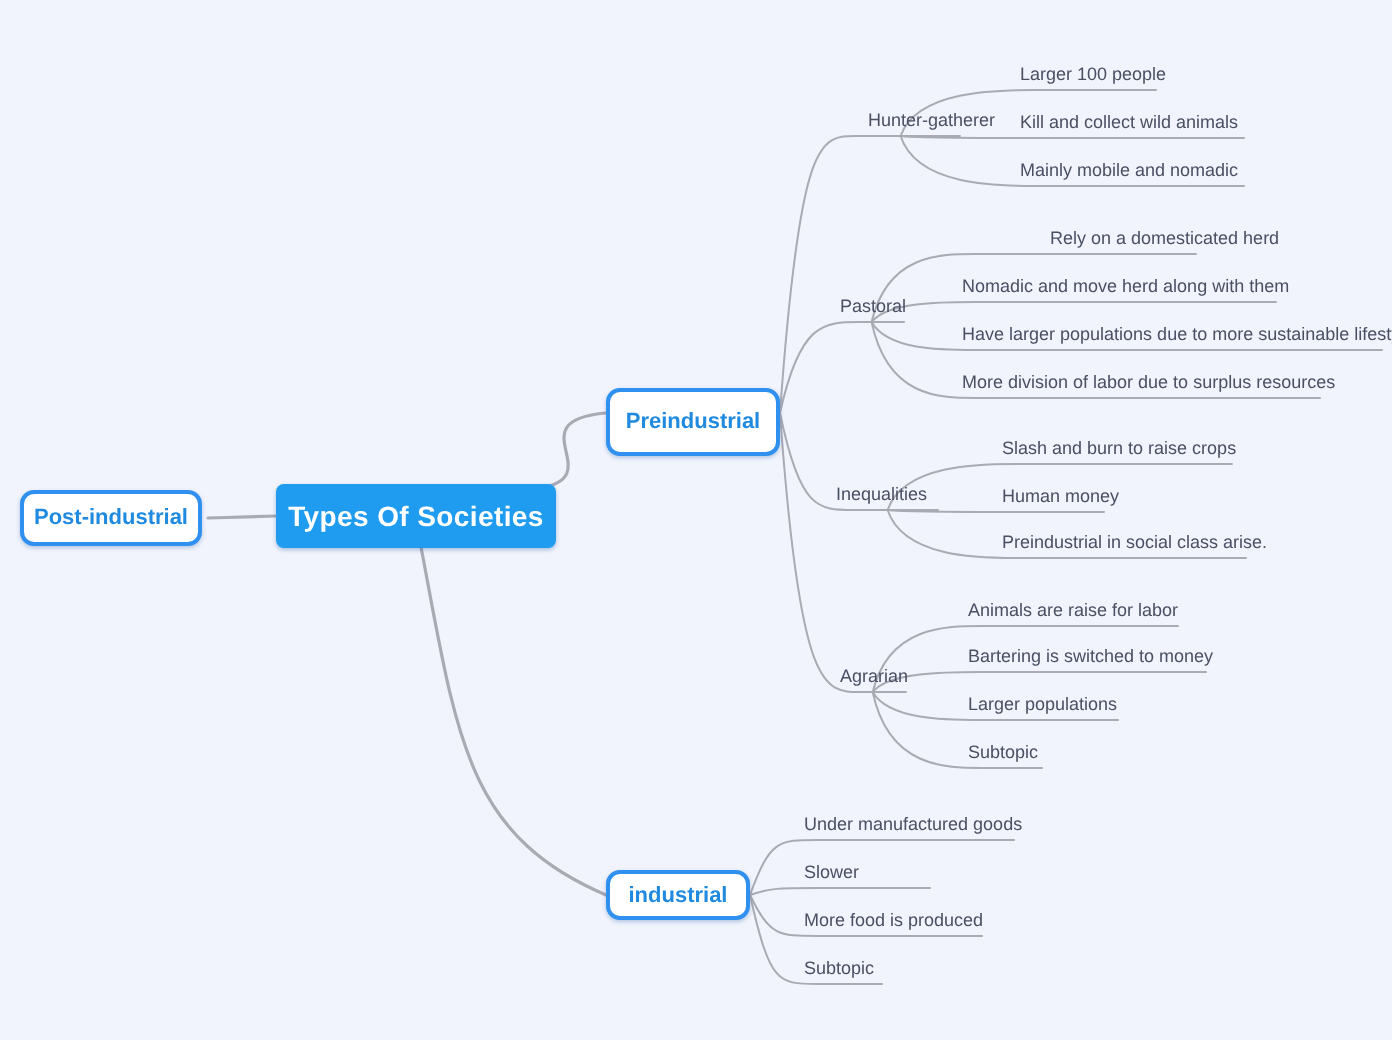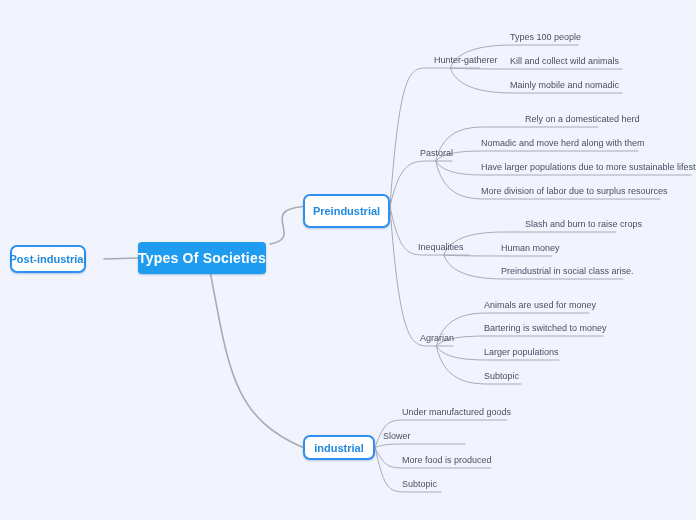--- a/index.html
+++ b/index.html
@@ -90,40 +90,40 @@
       <path d="M 603 336 L 491 336 C 473 336, 444.35 336, 436.35 346" fill="none" stroke="#a9aab4" stroke-width="1" stroke-linecap="round"></path>
       <path d="M 559 360 L 491 360 C 473 360, 444.35 360, 436.35 346" fill="none" stroke="#a9aab4" stroke-width="1" stroke-linecap="round"></path>
       <path d="M 521 384 L 491 384 C 473 384, 444.35 384, 436.35 346" fill="none" stroke="#a9aab4" stroke-width="1" stroke-linecap="round"></path>
       <path d="M 210.60000000000002 274 C 228.60000000000002 369, 233 417.5, 303 447.5" fill="none" stroke="#a9aab4" stroke-width="1.6" stroke-linecap="round"></path>
       <path d="M 507 420 L 409 420 C 389 420, 385 420, 375 447.5" fill="none" stroke="#a9aab4" stroke-width="1" stroke-linecap="round"></path>
       <path d="M 465 444 L 409 444 C 389 444, 385 444, 375 447.5" fill="none" stroke="#a9aab4" stroke-width="1" stroke-linecap="round"></path>
       <path d="M 491 468 L 409 468 C 389 468, 385 468, 375 447.5" fill="none" stroke="#a9aab4" stroke-width="1" stroke-linecap="round"></path>
       <path d="M 441 492 L 409 492 C 389 492, 385 492, 375 447.5" fill="none" stroke="#a9aab4" stroke-width="1" stroke-linecap="round"></path>
     </svg>
   <div id="node-layer">
-      <div class="node node-root" style="left: 138px; top: 242px; width: 128px; height: 32px;">Types Of Societies</div>
-      <div class="node node-main" style="left: 10px; top: 245px; width: 76px; height: 28px;">Post-industrial</div>
+      <div class="node node-root" style="left: 138px; top: 242px; width: 140px; height: 32px;">Types Of Societies</div>
+      <div class="node node-main" style="left: 10px; top: 245px; width: 91px; height: 28px;">Post-industrial</div>
       <div class="node node-main" style="left: 303px; top: 194px; width: 87px; height: 34px;">Preindustrial</div>
       <div class="label label-sub" style="left: 418px; top: 55px; padding-left: 16px;">Hunter-gatherer</div>
-      <div class="label label-leaf" style="left: 510px; top: 32px;">Types 100 people</div>
+      <div class="label label-leaf" style="left: 510px; top: 32px;">Larger 100 people</div>
       <div class="label label-leaf" style="left: 510px; top: 56px;">Kill and collect wild animals</div>
       <div class="label label-leaf" style="left: 510px; top: 80px;">Mainly mobile and nomadic</div>
       <div class="label label-sub" style="left: 420px; top: 148px;">Pastoral</div>
       <div class="label label-leaf" style="left: 481px; top: 114px; padding-left: 44px;">Rely on a domesticated herd</div>
       <div class="label label-leaf" style="left: 481px; top: 138px;">Nomadic and move herd along with them</div>
       <div class="label label-leaf" style="left: 481px; top: 162px;">Have larger populations due to more sustainable lifestyle</div>
       <div class="label label-leaf" style="left: 481px; top: 186px;">More division of labor due to surplus resources</div>
       <div class="label label-sub" style="left: 418px; top: 242px;">Inequalities</div>
-      <div class="label label-leaf" style="left: 525px; top: 219px;">Slash and burn to raise crops</div>
+      <div class="label label-leaf" style="left: 501px; top: 219px;">Slash and burn to raise crops</div>
       <div class="label label-leaf" style="left: 501px; top: 243px;">Human money</div>
       <div class="label label-leaf" style="left: 501px; top: 266px;">Preindustrial in social class arise.</div>
       <div class="label label-sub" style="left: 420px; top: 333px;">Agrarian</div>
-      <div class="label label-leaf" style="left: 484px; top: 300px;">Animals are used for money</div>
+      <div class="label label-leaf" style="left: 484px; top: 300px;">Animals are raise for labor</div>
       <div class="label label-leaf" style="left: 484px; top: 323px;">Bartering is switched to money</div>
       <div class="label label-leaf" style="left: 484px; top: 347px;">Larger populations</div>
       <div class="label label-leaf" style="left: 484px; top: 371px;">Subtopic</div>
       <div class="node node-main" style="left: 303px; top: 435px; width: 72px; height: 25px;">industrial</div>
       <div class="label label-leaf" style="left: 402px; top: 407px;">Under manufactured goods</div>
-      <div class="label label-leaf" style="left: 383px; top: 431px;">Slower</div>
+      <div class="label label-leaf" style="left: 402px; top: 431px;">Slower</div>
       <div class="label label-leaf" style="left: 402px; top: 455px;">More food is produced</div>
       <div class="label label-leaf" style="left: 402px; top: 479px;">Subtopic</div>
     </div>
 </div>
 
 </body></html>

